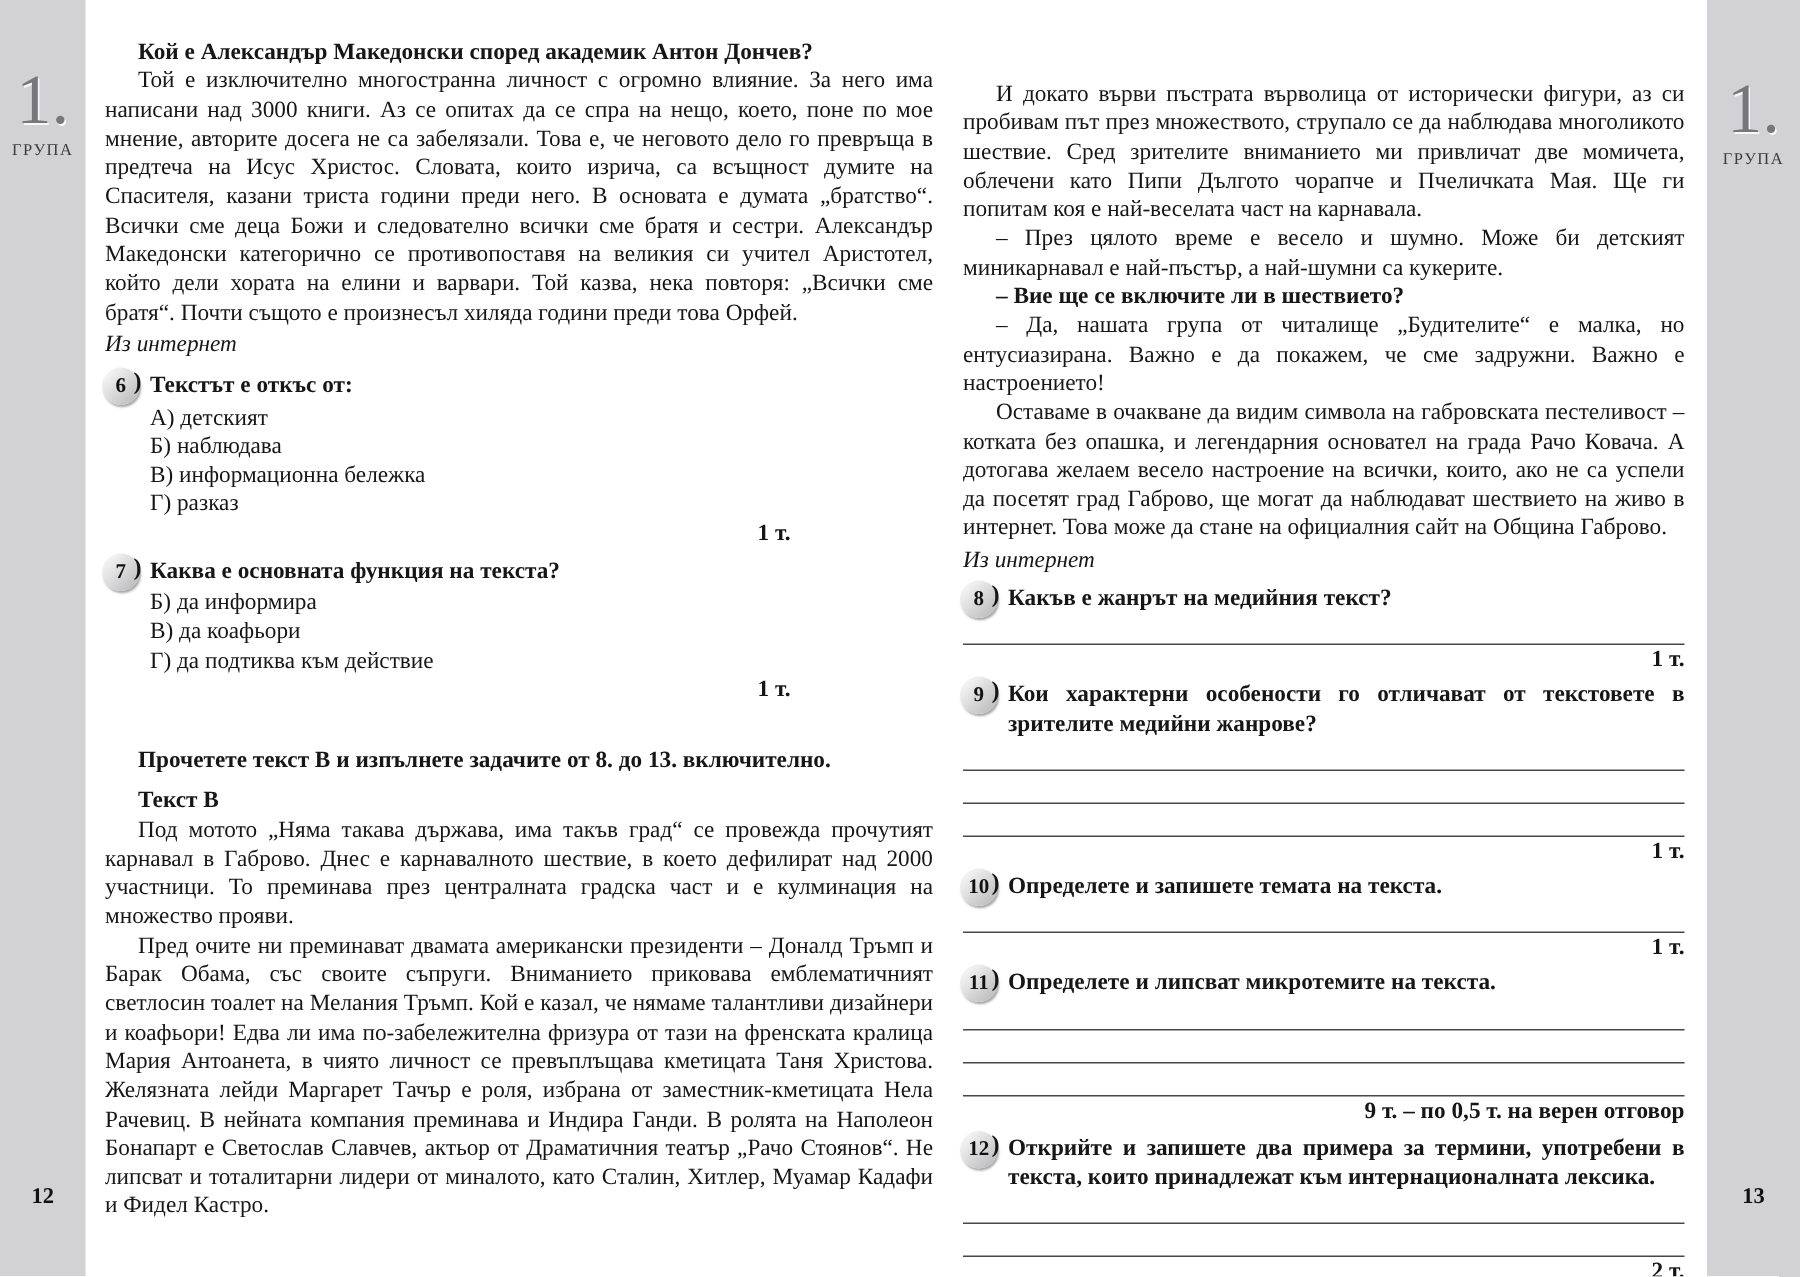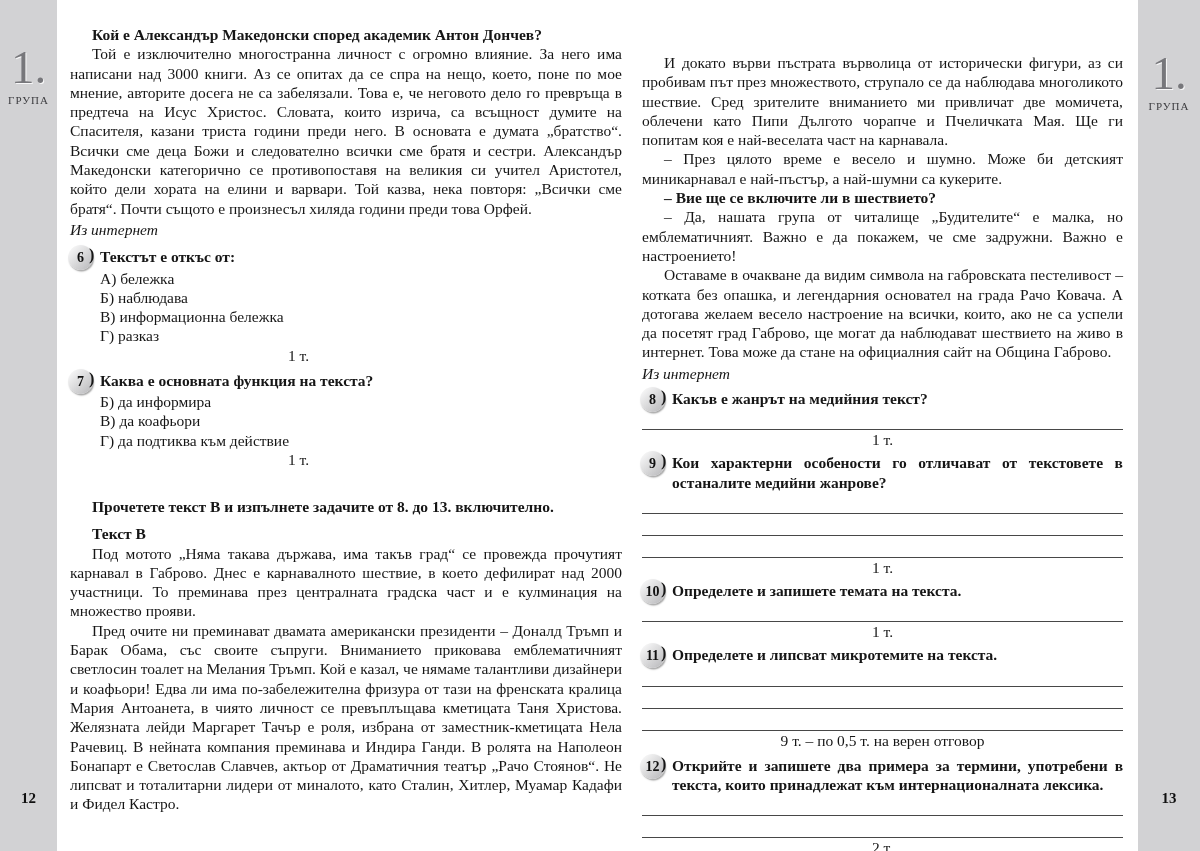--- a/index.html
+++ b/index.html
@@ -29,21 +29,21 @@
   .question.gap{margin-top:8px;}
   .qbadge{position:absolute;left:-2px;top:-2px;white-space:nowrap;}
   .qcircle{display:inline-block;width:25px;height:25px;border-radius:50%;
            background:linear-gradient(135deg,#ffffff 0%,#dededf 45%,#b5b5b8 100%);
            box-shadow:1px 1.5px 1.5px rgba(0,0,0,.35);
            text-align:center;line-height:25px;font-weight:bold;font-size:14px;color:#111;}
   .qparen{font-weight:bold;font-size:16px;margin-left:-4px;vertical-align:2px;}
   .qtext{font-weight:bold;}
   .opts{margin-top:2px;}
   .opt{text-align:left;}
-  .points{font-weight:normal;text-align:center;line-height:15px;margin:2px 0 0 0;}
+  .points{font-weight:bold;text-align:right;line-height:15px;margin:2px 0 0 0;}
   .points.inset{padding-right:95px;}
   .read-instruction{font-weight:bold;text-indent:22px;margin-top:30px;}
   .textb-label{font-weight:bold;text-indent:22px;margin-top:8px;}
   .ans-line{height:21px;border-bottom:1.5px solid #474747;}
 </style>
 </head>
 <body>
 
 <div class="canvas">
 
@@ -65,21 +65,21 @@
 
   <div class="col col-left">
     <div class="title">Кой е Александър Македонски според академик Антон Дончев?</div>
     <p class="body">Той е изключително многостранна личност с огромно влияние. За него има написани над 3000 книги. Аз се опитах да се спра на нещо, което, поне по мое мнение, авторите досега не са забелязали. Това е, че неговото дело го превръща в предтеча на Исус Христос. Словата, които изрича, са всъщност думите на Спасителя, казани триста години преди него. В основата е думата „братство“. Всички сме деца Божи и следователно всички сме братя и сестри. Александър Македонски категорично се противопоставя на великия си учител Аристотел, който дели хората на елини и варвари. Той казва, нека повторя: „Всички сме братя“. Почти същото е произнесъл хиляда години преди това Орфей.</p>
     <div class="source inset">Из интернет</div>
 
     <div class="question gap">
       <span class="qbadge"><span class="qcircle">6</span><span class="qparen">)</span></span>
       <div class="qtext">Текстът е откъс от:</div>
       <div class="opts">
-        <div class="opt">А) бележка</div>
+        <div class="opt">А) детският</div>
         <div class="opt">Б) наблюдава</div>
         <div class="opt">В) информационна бележка</div>
         <div class="opt">Г) разказ</div>
       </div>
     </div>
     <div class="points inset">1 т.</div>
 
     <div class="question gap">
       <span class="qbadge"><span class="qcircle">7</span><span class="qparen">)</span></span>
       <div class="qtext">Каква е основната функция на текста?</div>
@@ -94,34 +94,34 @@
     <div class="read-instruction">Прочетете текст В и изпълнете задачите от 8. до 13. включително.</div>
     <div class="textb-label">Текст В</div>
     <p class="body">Под мотото „Няма такава държава, има такъв град“ се провежда прочутият карнавал в Габрово. Днес е карнавалното шествие, в което дефилират над 2000 участници. То преминава през централната градска част и е кулминация на множество прояви.</p>
     <p class="body">Пред очите ни преминават двамата американски президенти – Доналд Тръмп и Барак Обама, със своите съпруги. Вниманието приковава емблематичният светлосин тоалет на Мелания Тръмп. Кой е казал, че нямаме талантливи дизайнери и коафьори! Едва ли има по-забележителна фризура от тази на френската кралица Мария Антоанета, в чиято личност се превъплъщава кметицата Таня Христова. Желязната лейди Маргарет Тачър е роля, избрана от заместник-кметицата Нела Рачевиц. В нейната компания преминава и Индира Ганди. В ролята на Наполеон Бонапарт е Светослав Славчев, актьор от Драматичния театър „Рачо Стоянов“. Не липсват и тоталитарни лидери от миналото, като Сталин, Хитлер, Муамар Кадафи и Фидел Кастро.</p>
   </div>
 
   <div class="col col-right">
     <p class="body">И докато върви пъстрата върволица от исторически фигури, аз си пробивам път през множеството, струпало се да наблюдава многоликото шествие. Сред зрителите вниманието ми привличат две момичета, облечени като Пипи Дългото чорапче и Пчеличката Мая. Ще ги попитам коя е най-веселата част на карнавала.</p>
     <p class="body">– През цялото време е весело и шумно. Може би детският миникарнавал е най-пъстър, а най-шумни са кукерите.</p>
     <p class="body bold">– Вие ще се включите ли в шествието?</p>
-    <p class="body">– Да, нашата група от читалище „Будителите“ е малка, но емблематичният. Важно е да покажем, че сме задружни. Важно е настроението!</p>
+    <p class="body">– Да, нашата група от читалище „Будителите“ е малка, но ентусиазирана. Важно е да покажем, че сме задружни. Важно е настроението!</p>
     <p class="body">Оставаме в очакване да видим символа на габровската пестеливост – котката без опашка, и легендарния основател на града Рачо Ковача. А дотогава желаем весело настроение на всички, които, ако не са успели да посетят град Габрово, ще могат да наблюдават шествието на живо в интернет. Това може да стане на официалния сайт на Община Габрово.</p>
     <div class="source">Из интернет</div>
 
     <div class="question">
       <span class="qbadge"><span class="qcircle">8</span><span class="qparen">)</span></span>
       <div class="qtext">Какъв е жанрът на медийния текст?</div>
     </div>
     <div class="ans-line"></div>
     <div class="points">1 т.</div>
 
     <div class="question">
       <span class="qbadge"><span class="qcircle">9</span><span class="qparen">)</span></span>
-      <div class="qtext">Кои характерни особености го отличават от текстовете в останалите медийни жанрове?</div>
+      <div class="qtext">Кои характерни особености го отличават от текстовете в зрителите медийни жанрове?</div>
     </div>
     <div class="ans-line"></div>
     <div class="ans-line"></div>
     <div class="ans-line"></div>
     <div class="points">1 т.</div>
 
     <div class="question">
       <span class="qbadge"><span class="qcircle">10</span><span class="qparen">)</span></span>
       <div class="qtext">Определете и запишете темата на текста.</div>
     </div>

